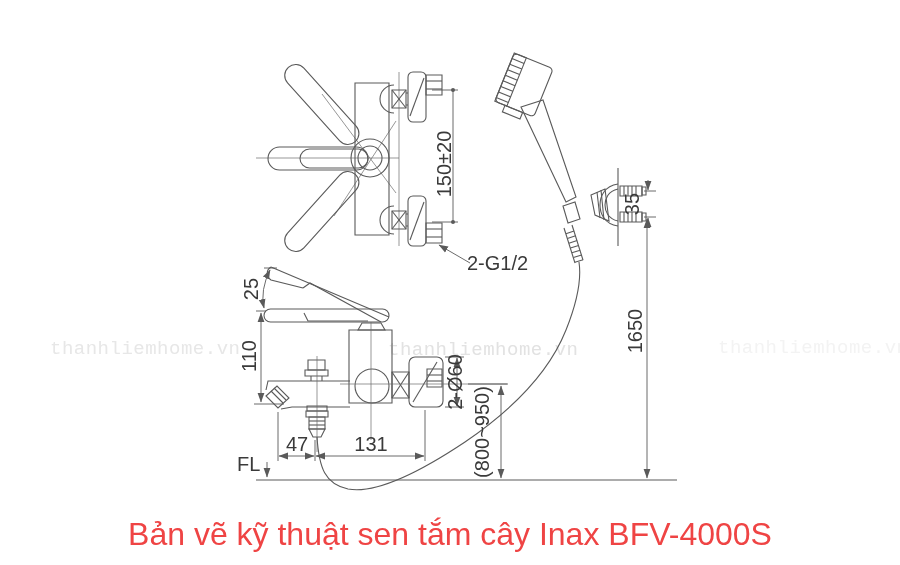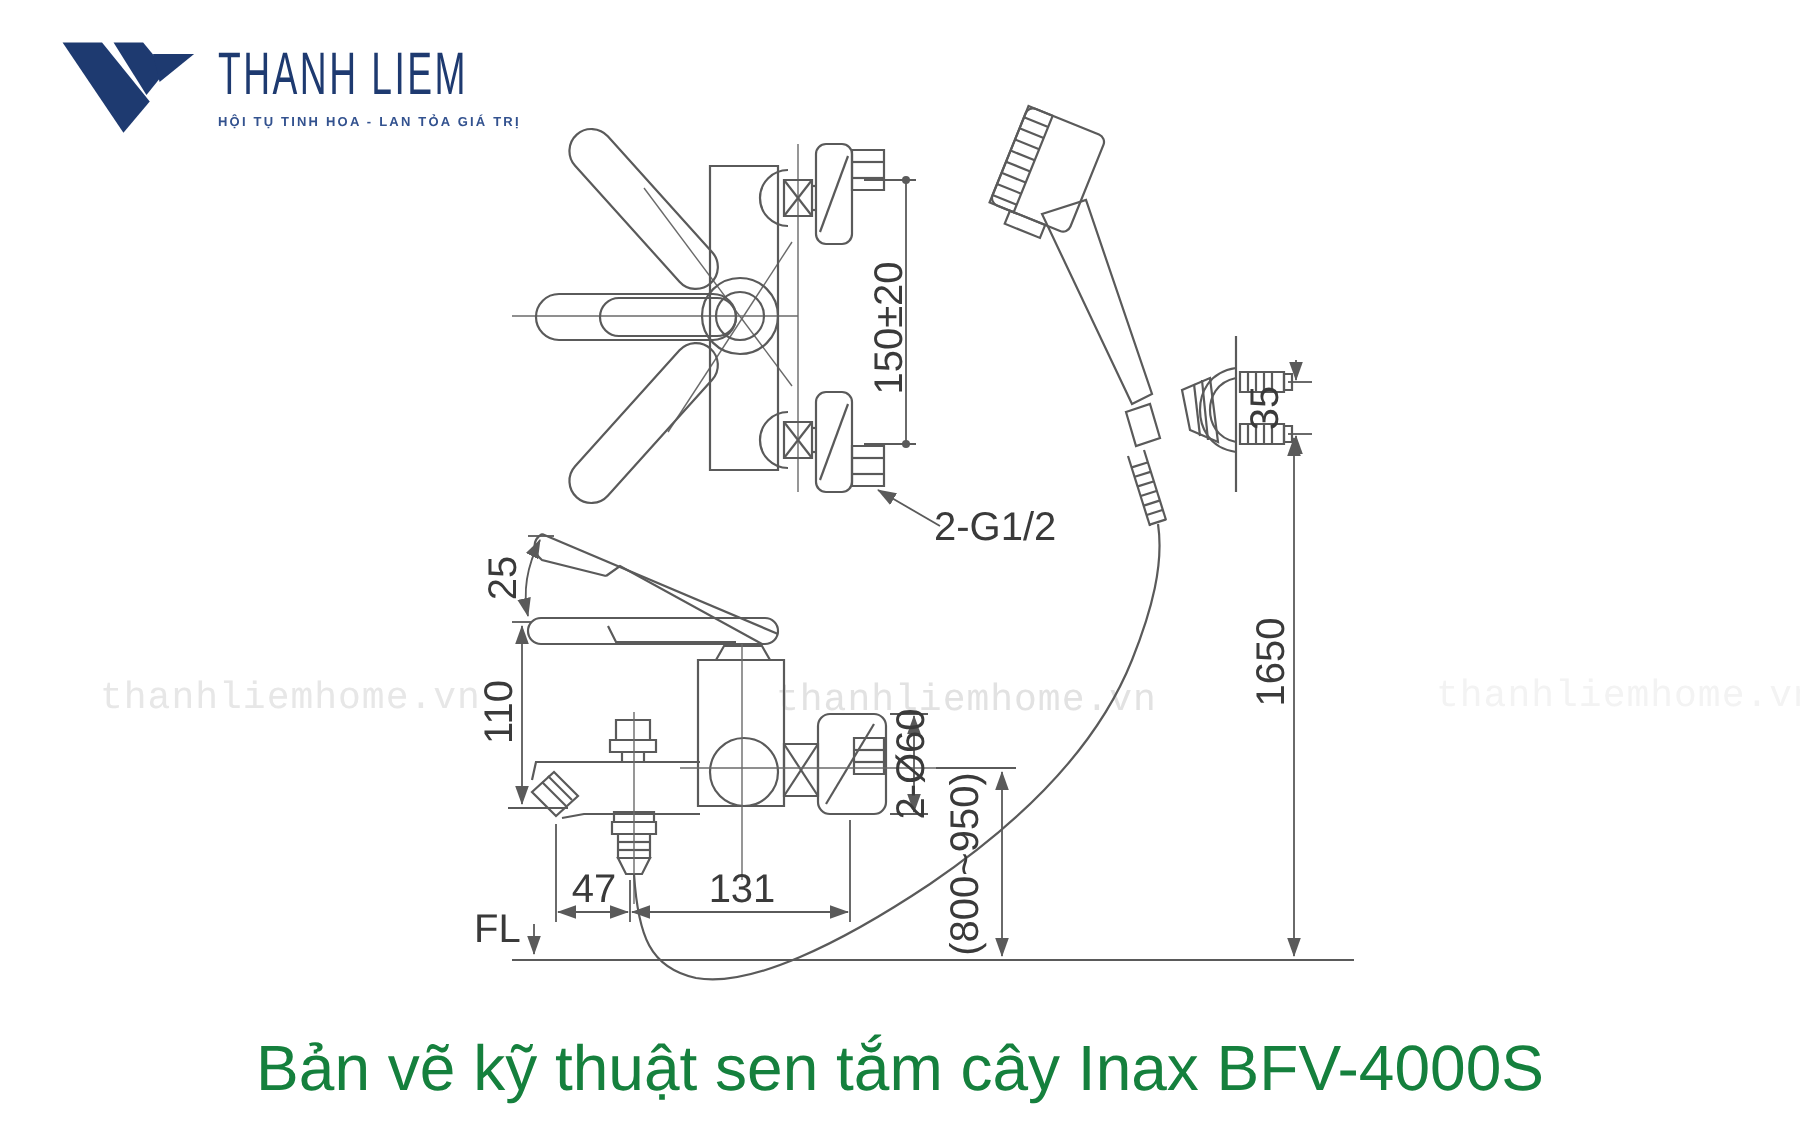--- a/index.html
+++ b/index.html
@@ -21,42 +21,31 @@
   .wm-right{left:718px;top:337px;color:#f3f3f3;}
   
   .drawing{position:absolute;left:0;top:0;z-index:1;}
   .drawing *{vector-effect:non-scaling-stroke;}
   .ln{stroke:#5a5a5a;stroke-width:1.1;fill:none;}
   .thin{stroke:#6a6a6a;stroke-width:0.7;fill:none;}
   .dimln{stroke:#5a5a5a;stroke-width:0.9;fill:none;}
   .dimtx{fill:#3a3a3a;font-size:20px;font-family:"Liberation Sans",sans-serif;}
   
   .caption{position:absolute;left:0;right:0;top:516px;text-align:center;z-index:3;
-           font-size:32px;color:#15803d;white-space:nowrap;}
+           font-size:32px;color:#ef4444;white-space:nowrap;}
 </style>
 </head>
 <body>
 
 <div class="stage">
 
   <div class="wm wm-left">thanhliemhome.vn</div>
   <div class="wm wm-center">thanhliemhome.vn</div>
   <div class="wm wm-right">thanhliemhome.vn</div>
 
-  <div class="logo">
-    <svg class="logo-mark" viewBox="0 0 90 65">
-      <polygon points="4,6 28,6 57,42 41,61" fill="#1e3a70"></polygon>
-      <polygon points="35,6 53,6 67,23 55,38" fill="#1e3a70"></polygon>
-      <polygon points="59,13 84,13 63,30" fill="#1e3a70"></polygon>
-    </svg>
-    <div class="logo-textcol">
-      <span class="logo-brand">THANH LIEM</span>
-      <span class="logo-tagline">HỘI TỤ TINH HOA - LAN TỎA GIÁ TRỊ</span>
-    </div>
-  </div>
 
   <svg class="drawing" width="900" height="565" viewBox="0 0 900 565">
     <defs>
       <marker id="arr" viewBox="0 0 10 10" refX="9" refY="5" markerWidth="10" markerHeight="10" orient="auto-start-reverse" markerUnits="userSpaceOnUse">
         <path d="M0,1.6 L9.5,5 L0,8.4 z" fill="#5a5a5a"></path>
       </marker>
     </defs>
 
     <g>
 

